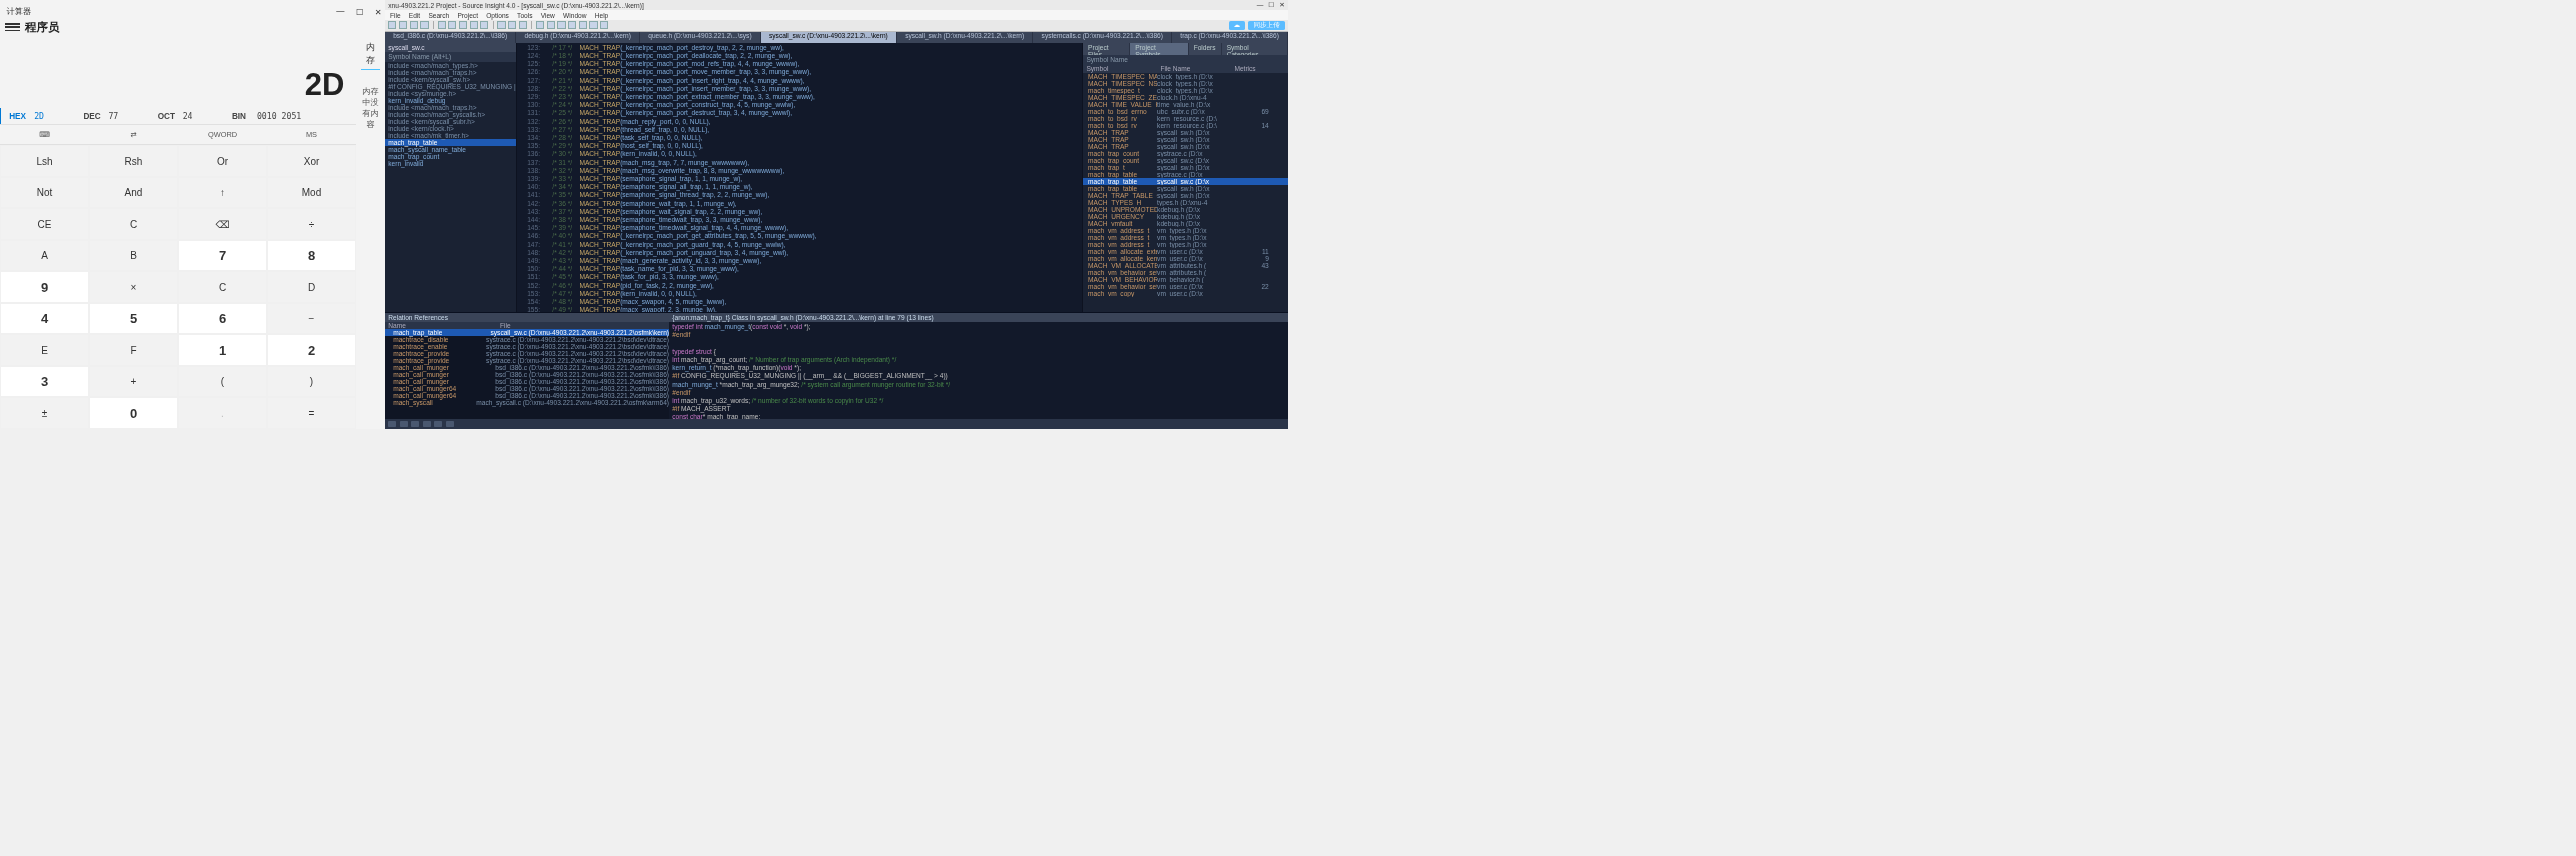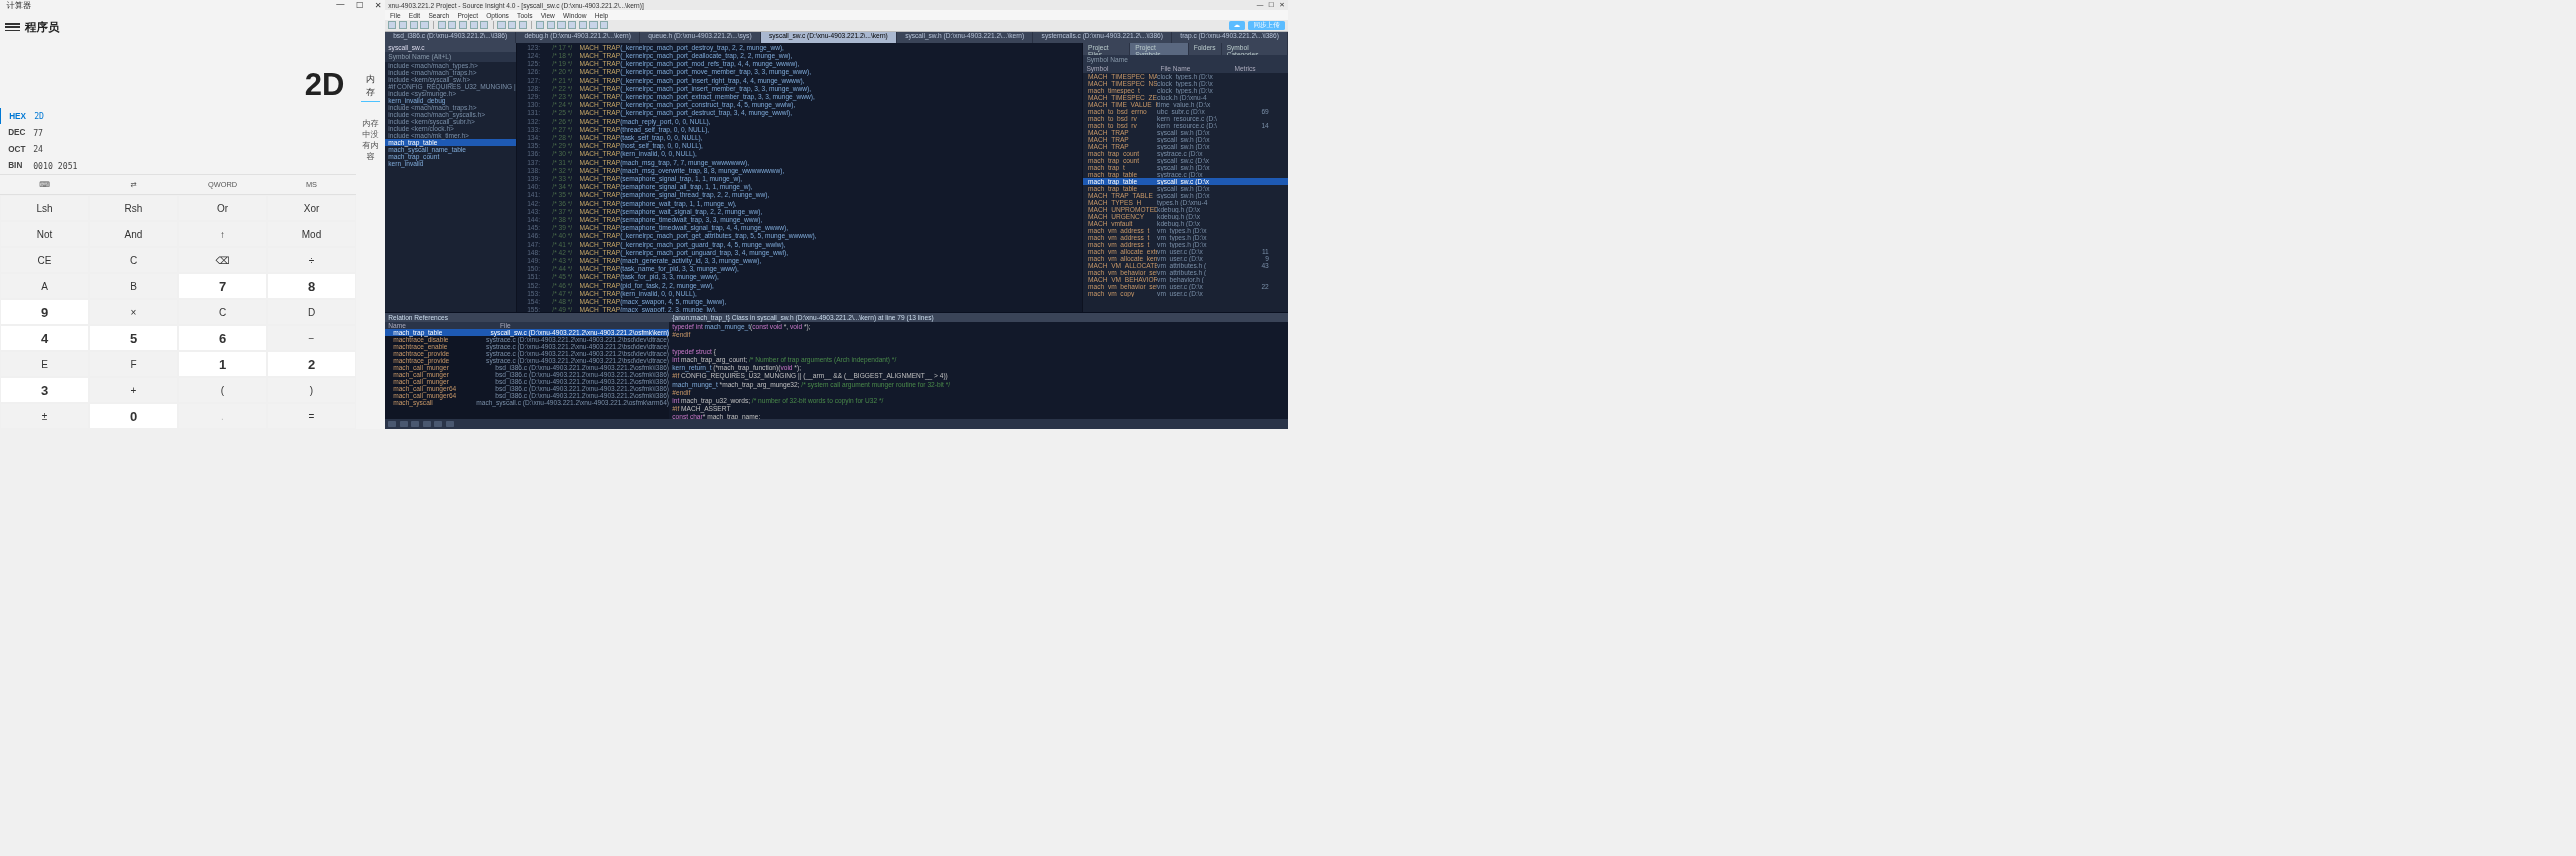--- a/index.html
+++ b/index.html
@@ -1,38 +1,38 @@
 <!DOCTYPE html>
 <html style="font-size:13px"><head>
 <meta charset="utf-8">
 <style>
 * { margin: 0; padding: 0; box-sizing: border-box; font-family: "Segoe UI", "Microsoft YaHei", sans-serif; }
 body { width: 1288px; height: 429px; display: flex; background: #f0f0f0; overflow: hidden; }
 
 
 .calculator { width: 499px; height: 429px; background: #f3f3f3; display: flex; flex-direction: column; }
-.calc-titlebar { height: 16.5px; display: flex; align-items: flex-start; justify-content: space-between; padding: 0 3.3px; font-size: 8.2px; }
+.calc-titlebar { height: 16.5px; display: flex; align-items: flex-end; justify-content: space-between; padding: 0 3.3px; font-size: 8.2px; }
 .calc-titlebar .title { padding-left: 3.3px; color: #333; }
 .calc-titlebar .winbtns { display: flex; gap: 11.5px; font-size: 8.2px; color: #333; }
 .calc-titlebar .winbtns span { cursor: pointer; }
 
 .calc-header { height: 21.4px; display: flex; align-items: center; padding: 0 5px; }
 .hamburger { width: 15px; display: flex; flex-direction: column; gap: 1.6px; cursor: pointer; }
 .hamburger span { height: 1.6px; background: #333; }
 .calc-mode { margin-left: 5px; font-size: 11.5px; font-weight: 600; color: #222; }
 
 .calc-body { flex: 1; display: flex; }
 .calc-main { width: 356px; display: flex; flex-direction: column; margin-top: 24px; }
 .calc-side { flex: 1; display: flex; flex-direction: column; padding: 3.3px 5px; }
-.mem-title { text-align: center; font-size: 9px; color: #333; border-bottom: 1.6px solid #4cc2ff; display: inline-block; align-self: center; padding: 0 5px 1.6px; margin-top: 32px; }
+.mem-title { text-align: center; font-size: 9px; color: #333; border-bottom: 1.6px solid #4cc2ff; display: inline-block; align-self: center; padding: 0 5px 1.6px; }
 .mem-empty { text-align: center; font-size: 8.2px; color: #555; margin-top: 16.5px; }
 
 .display { text-align: right; padding: 5px 11.5px; font-size: 31px; font-weight: 600; color: #222; }
 
-.base-list { display: flex; flex-direction: column; }
+.base-list { display: flex; flex-direction: row; gap: 23px; }
 .base-row { display: flex; align-items: center; padding: 3.3px 8.2px; font-size: 8.2px; color: #444; cursor: pointer; }
 .base-row.active { border-left: 1.6px solid #0078d4; color: #0078d4; }
 .base-row .lbl { width: 25px; font-weight: 600; }
 .base-row .val { font-family: Consolas, monospace; }
 
 .tool-row { display: flex; border-top: 0.8px solid #e0e0e0; border-bottom: 0.8px solid #e0e0e0; }
 .tool-row .tool { flex: 1; text-align: center; padding: 5px 0; font-size: 7.4px; color: #555; cursor: pointer; }
 
 .btn-grid { flex: 1; display: grid; grid-template-columns: repeat(4,1fr); grid-auto-rows: 1fr; }
 .btn { display: flex; align-items: center; justify-content: center; font-size: 10px; border: 0.8px solid #f0f0f0; background: #f7f7f7; cursor: pointer; color: #333; }

